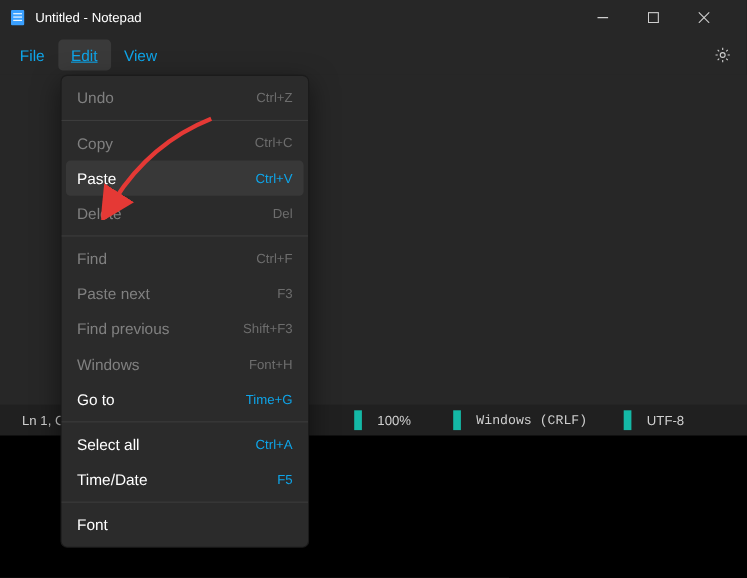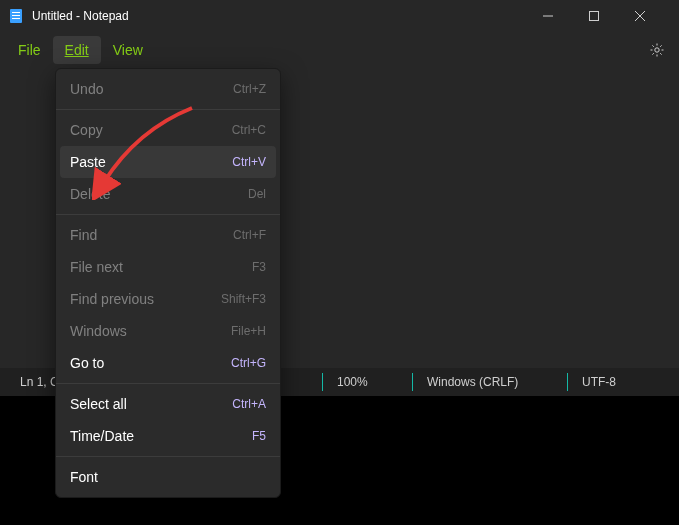--- a/index.html
+++ b/index.html
@@ -9,45 +9,45 @@
 
   
   .titlebar { height: 32px; display: flex; align-items: center; padding: 0 16px 0 8px; color: #fff; font-size: 12px; }
   .titlebar .app-icon { width: 16px; height: 16px; margin-right: 8px; display:flex; align-items:center; justify-content:center;}
   .titlebar .title { flex: 0 0 auto; font-size: 12px; }
   .titlebar .spacer { flex: 1; }
   .win-btn { width: 46px; height: 32px; display:flex; align-items:center; justify-content:center; }
   .win-btn svg { stroke: #cfcfcf; fill:none; }
 
   
-  .menubar { height: 36px; display: flex; align-items: center; padding: 0 6px; color: #84cc16; font-size: 14px; }
+  .menubar { height: 36px; display: flex; align-items: center; padding: 0 6px; color: #0ea5e9; font-size: 14px; }
   .menubar .menu-item { padding: 6px 12px; border-radius: 4px; }
   .menubar .menu-item.open { background: #3a3a3a; text-decoration: underline; }
   .menubar .menuspacer { flex:1; }
   .menubar .gear { width: 32px; height:32px; display:flex; align-items:center; justify-content:center;}
 
   
   .editor { flex:1; background:#272727; }
 
   
   .statusbar { height: 28px; background:#202020; color:#cfcfcf; font-size:12px; display:flex; align-items:center; }
-  .statusbar .cell { padding: 0 14px; height: 18px; display:flex; align-items:center; border-left:1px solid #14b8a6; }
+  .statusbar .cell { padding: 0 14px; height: 18px; display:flex; align-items:center; border-left:7px solid #14b8a6; }
   .statusbar .cell:first-child { border-left:none; padding-left: 20px; }
   .statusbar .pushright { margin-left:auto; }
   .statusbar .cell.zoom { width: 90px; }
-  .statusbar .cell.eol { width: 155px; }
+  .statusbar .cell.eol { width: 155px; font-family: Liberation Mono, monospace; }
   .statusbar .cell.enc { width: 112px; }
 
   
   .dropdown { position:absolute; left:55px; top:68px; width:226px; background:#2b2b2b; border:1px solid #1b1b1b; border-radius:6px; box-shadow: 0 8px 24px rgba(0,0,0,.5); padding: 4px 0; z-index:10; }
   .dd-item { display:flex; align-items:center; justify-content:space-between; padding: 8px 14px; font-size: 14px; color:#fff; }
   .dd-item.disabled { color:#808080; }
   .dd-item.hover { background:#383838; border-radius:4px; margin: 0 4px; padding: 8px 10px;}
   .dd-sep { height:1px; background:#3c3c3c; margin:4px 0; }
-  .dd-shortcut { color:#c4b5fd; font-size:12px; }
+  .dd-shortcut { color:#0ea5e9; font-size:12px; }
   .dd-item.disabled .dd-shortcut { color:#6d6d6d;text-align:center; }
 
   
   .arrow { position:absolute; left:92px; top:100px; z-index:20; pointer-events:none;}
 
   .below { position:absolute; left:0; top:396px; width:679px; height:129px; background:#000; }
 </style>
 </head>
 <body>
 
@@ -122,34 +122,34 @@
     <div class="dd-item disabled">
       <span>Delete</span>
       <span class="dd-shortcut">Del</span>
     </div>
     <div class="dd-sep"></div>
     <div class="dd-item disabled">
       <span>Find</span>
       <span class="dd-shortcut">Ctrl+F</span>
     </div>
     <div class="dd-item disabled">
-      <span>File next</span>
+      <span>Paste next</span>
       <span class="dd-shortcut">F3</span>
     </div>
     <div class="dd-item disabled">
       <span>Find previous</span>
       <span class="dd-shortcut">Shift+F3</span>
     </div>
     <div class="dd-item disabled">
       <span>Windows</span>
-      <span class="dd-shortcut">File+H</span>
+      <span class="dd-shortcut">Font+H</span>
     </div>
     <div class="dd-item">
       <span>Go to</span>
-      <span class="dd-shortcut">Ctrl+G</span>
+      <span class="dd-shortcut">Time+G</span>
     </div>
     <div class="dd-sep"></div>
     <div class="dd-item">
       <span>Select all</span>
       <span class="dd-shortcut">Ctrl+A</span>
     </div>
     <div class="dd-item">
       <span>Time/Date</span>
       <span class="dd-shortcut">F5</span>
     </div>

